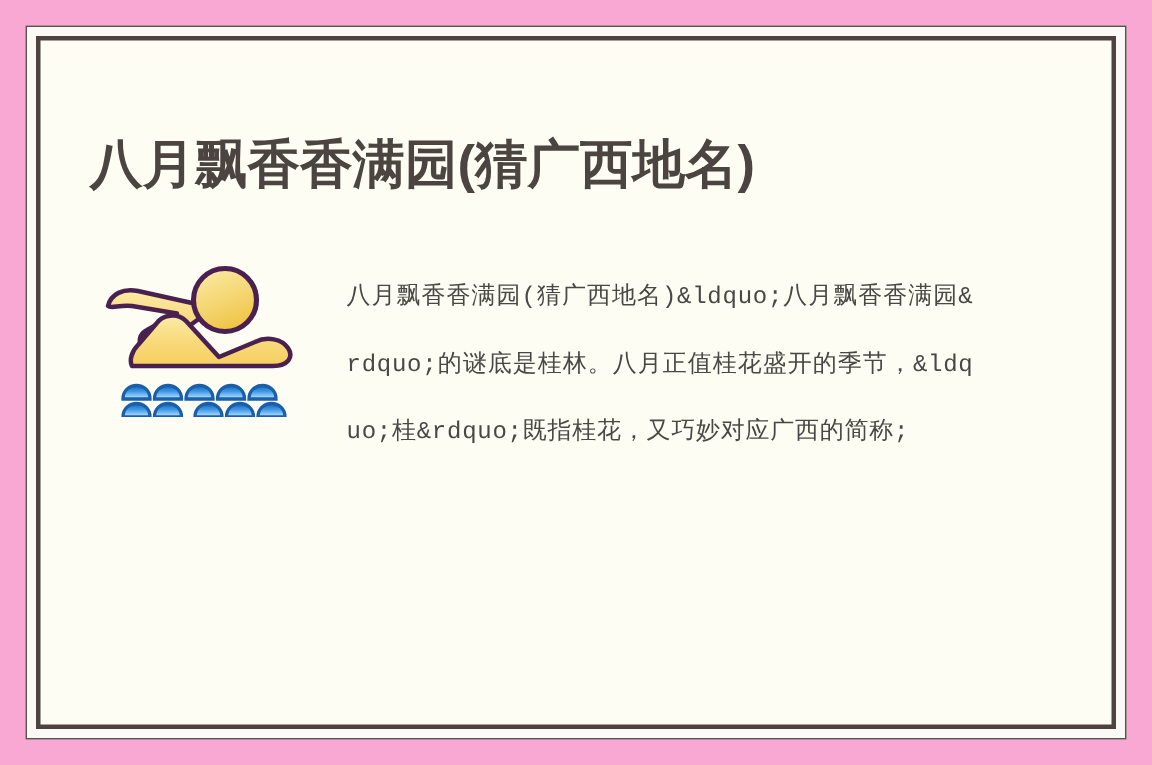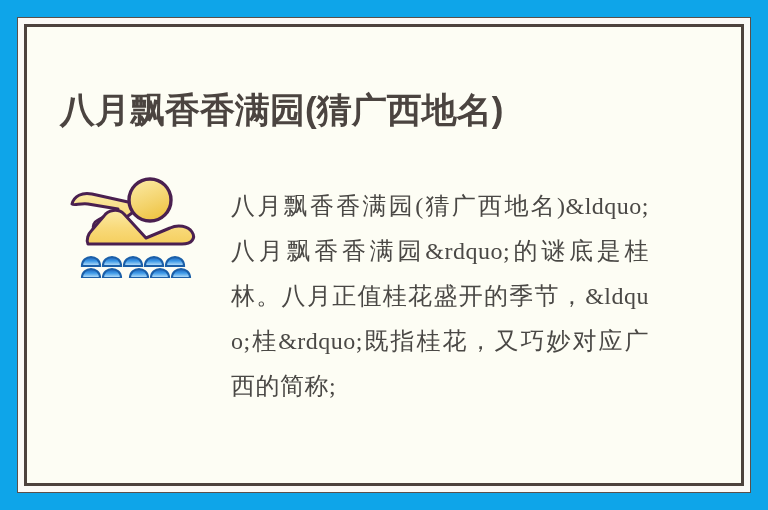--- a/index.html
+++ b/index.html
@@ -11,21 +11,21 @@
     height: 510px;
     background: #fdfdf4;
     font-family: "Liberation Sans", sans-serif;
     overflow: hidden;
   }
 
   #page {
     position: relative;
     width: 768px;
     height: 510px;
-    background: #0ea5e9;
+    background: #f9a8d4;
     box-sizing: border-box;
   }
 
   
   .frame-outer {
     position: absolute;
     left: 17px;
     top: 17px;
     width: 734px;
     height: 476px;
@@ -74,22 +74,22 @@
   }
   .icon-wrap svg {
     display: block;
   }
 
   .body-text {
     position: absolute;
     left: 183px;
     top: 0px;
     width: 418px;
-    font-family: Liberation Serif, serif;
-    font-size: 24px;
+    font-family: Liberation Mono, monospace;
+    font-size: 16px;
     line-height: 45px;
     color: #4a4845;
     text-align: justify;
     text-justify: inter-character;
     word-break: break-all;
     letter-spacing: 0.5px;
   }
 </style>
 </head>
 <body>

